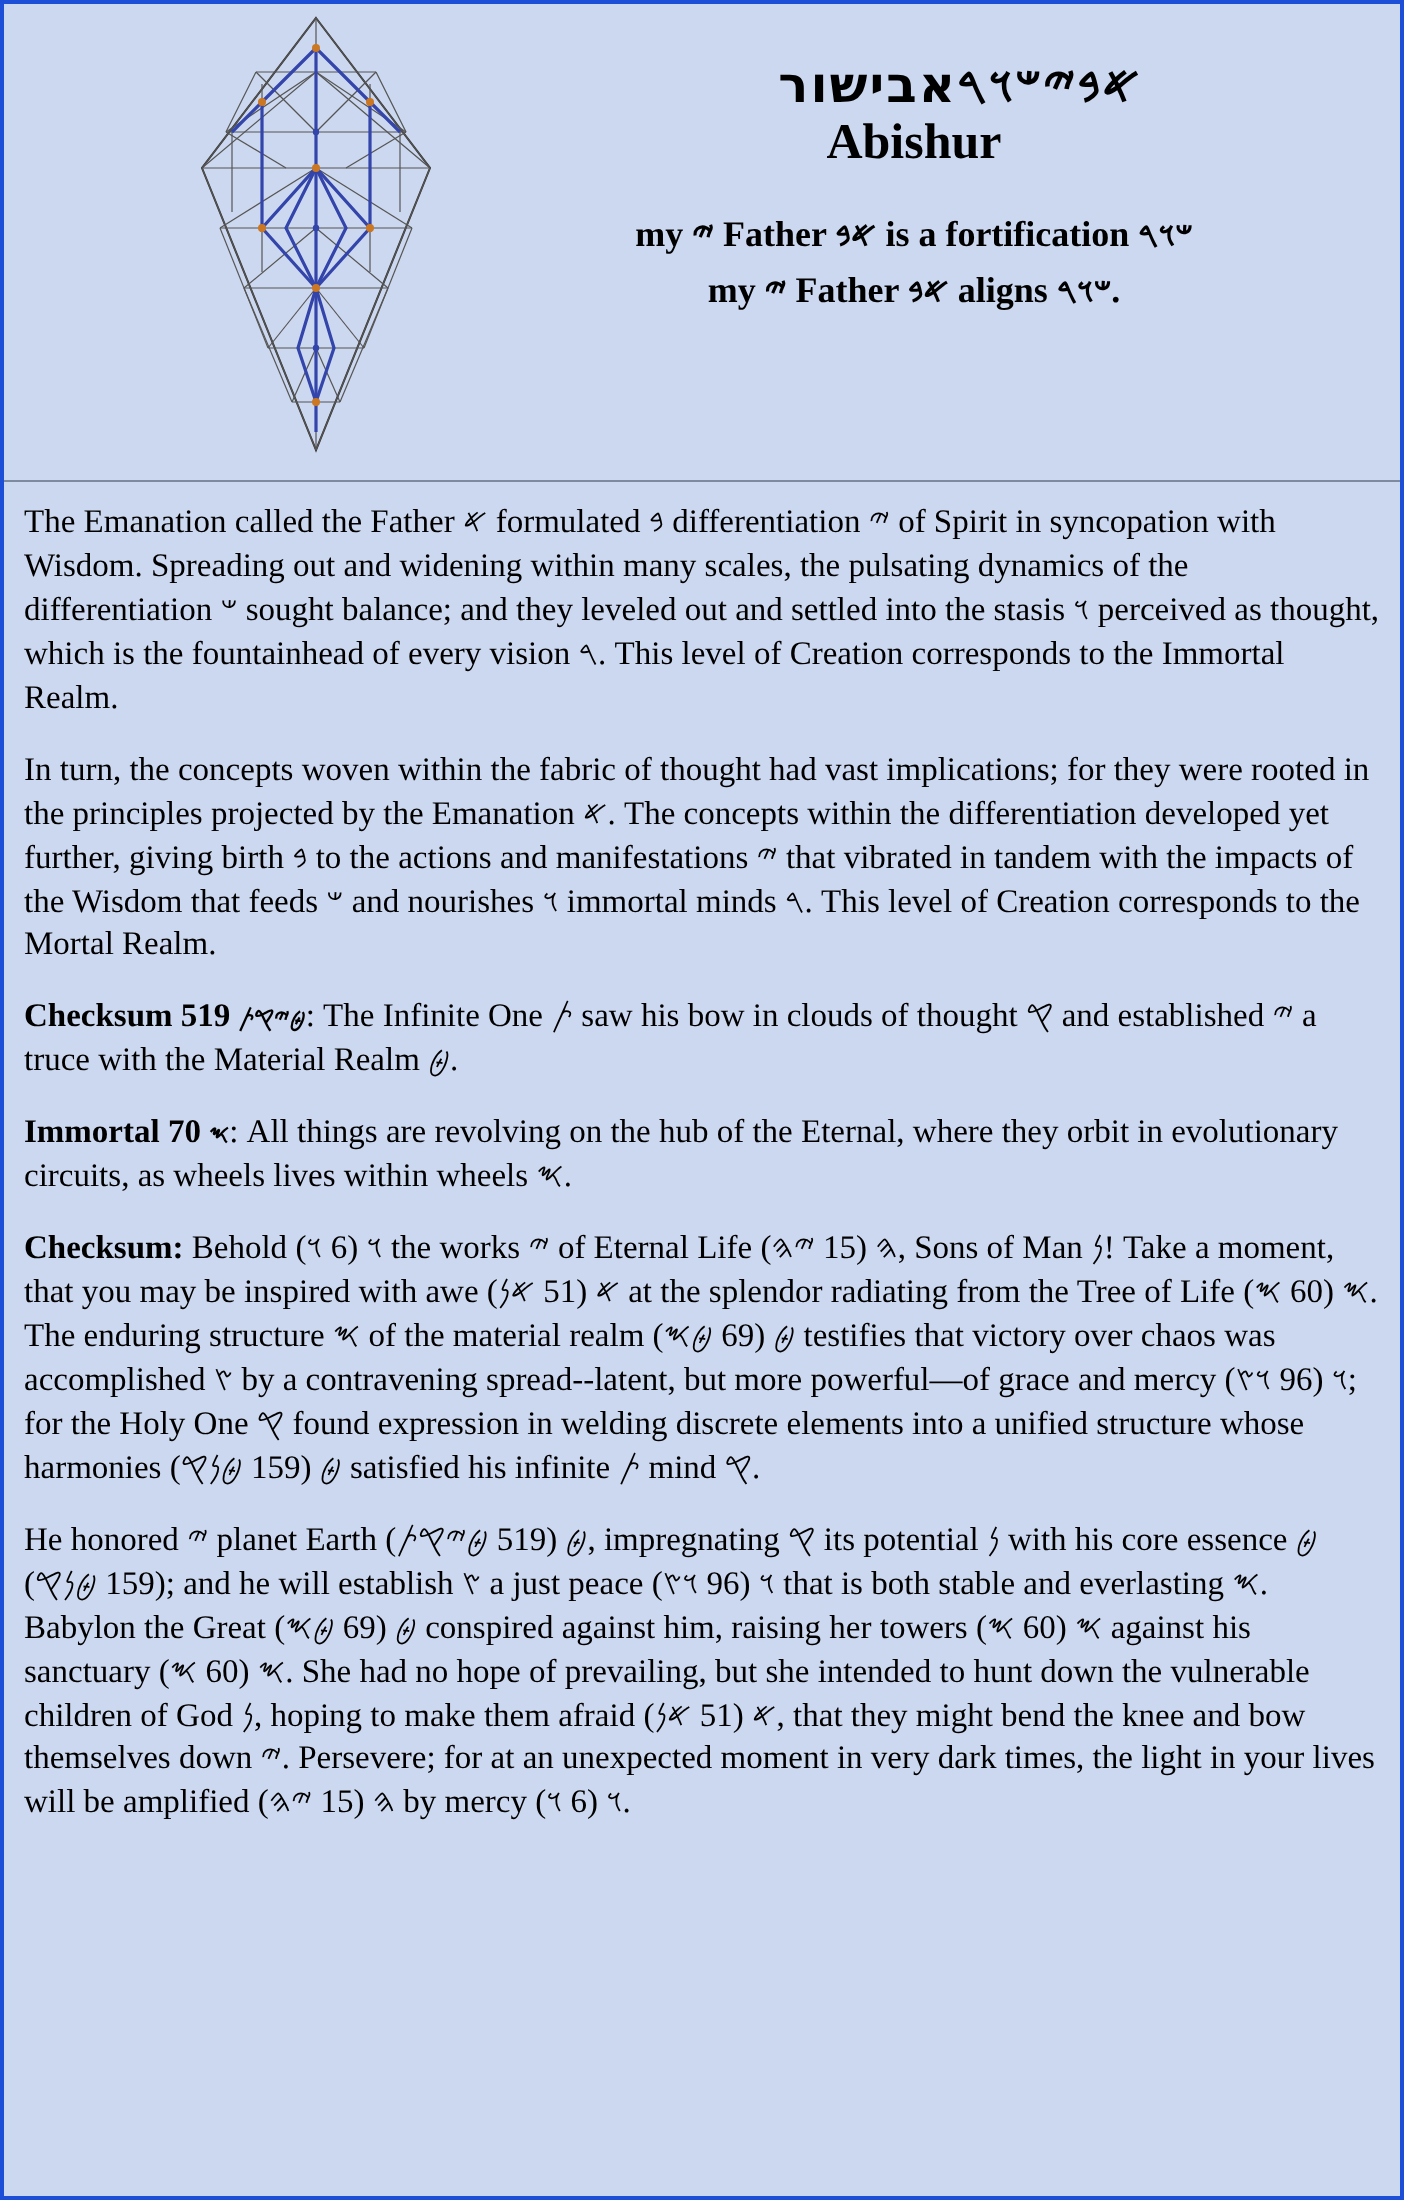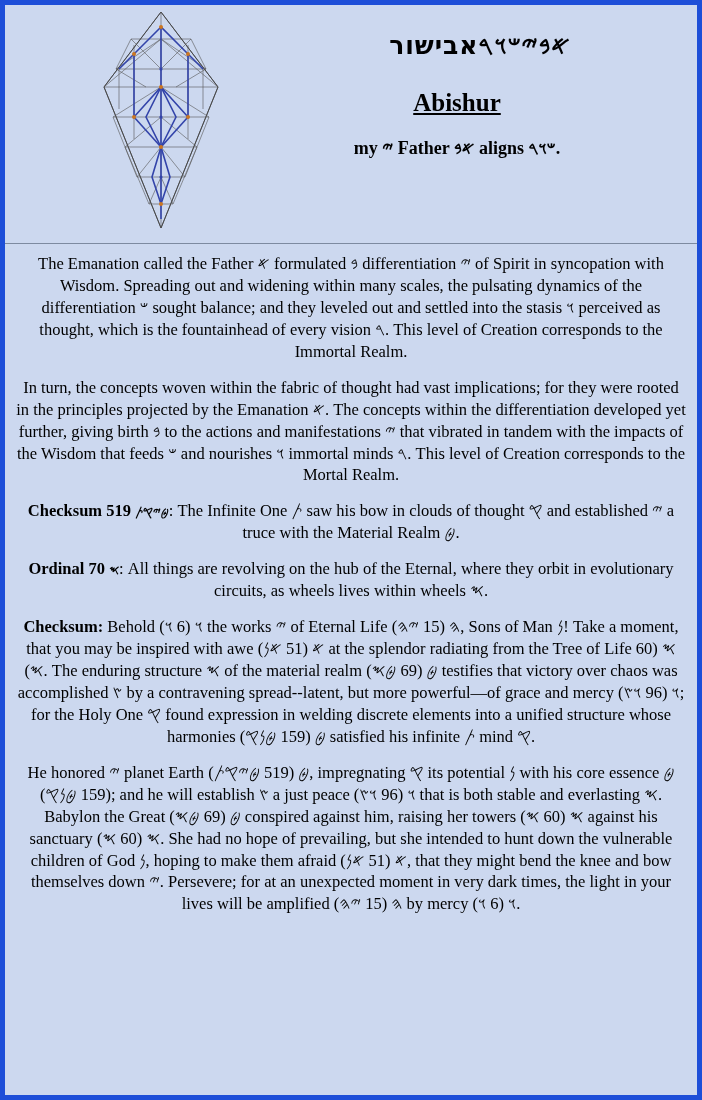--- a/index.html
+++ b/index.html
@@ -12,21 +12,21 @@
     background: #ccd8ef;
     font-family: "Liberation Serif", serif;
     color: #000;
     overflow: hidden;
     position: relative;
   }
   .page {
     width: 702px;
     height: 1100px;
     box-sizing: border-box;
-    border: 5px solid #1d4ed8;
+    border: 2px solid #1d4ed8;
     position: relative;
   }
   
   .header {
     position: relative;
     height: 232px;
   }
   .diagram {
     position: absolute;
     left: 96px;
@@ -52,22 +52,21 @@
     font-size: 25px;
   }
   .title-line .hebrew {
     font-family: "DejaVu Sans", sans-serif;
     font-size: 25px;
     margin-left: 46px;
   }
   .name {
     font-size: 25px;
     font-weight: bold;
-    margin-top: 28px;
-    text-decoration: underline;
+    margin-top: 0;
   }
   .meaning {
     font-size: 18px;
     font-weight: bold;
     margin-top: 18px;
     line-height: 1.55;
   }
   .meaning .g {
     font-family: "DejaVu Sans", sans-serif;
     font-size: 17px;
@@ -84,21 +83,21 @@
   .body {
     position: absolute;
     top: 248px;
     left: 10px;
     right: 10px;
   }
   p {
     margin: 0 0 14px 0;
     font-size: 16.5px;
     line-height: 1.33;
-    text-align: center;
+    text-align: left;
   }
   .g {
     font-family: "DejaVu Sans", sans-serif;
     font-size: 12px;
   }
   .lbl {
     font-weight: bold;
   }
 </style>
 </head>
@@ -184,20 +183,23 @@
       </svg>
     </div>
 
     <div class="header-text">
       <div class="title-line">
         <span class="glyphs">𐤀𐤁𐤉𐤔𐤅𐤓</span><span class="hebrew">אבישור</span>
       </div>
       <div class="name">Abishur</div>
       <div class="meaning">
         <div>
+          <span>my </span><span class="g">𐤉</span><span> Father </span><span class="g">𐤀𐤁</span><span> is a fortification </span><span class="g">𐤔𐤅𐤓</span>
+        </div>
+        <div>
           <span>my </span><span class="g">𐤉</span><span> Father </span><span class="g">𐤀𐤁</span><span> aligns </span><span class="g">𐤔𐤅𐤓</span><span>.</span>
         </div>
       </div>
     </div>
   </div>
 
   <div class="divider"></div>
 
   <div class="body">
 
@@ -205,21 +207,21 @@
 
     <p>In turn, the concepts woven within the fabric of thought had vast implications; for they were rooted in the principles projected by the Emanation 𐤀. The concepts within the differentiation developed yet further, giving birth 𐤁 to the actions and manifestations 𐤉 that vibrated in tandem with the impacts of the Wisdom that feeds 𐤔 and nourishes 𐤅 immortal minds 𐤓. This level of Creation corresponds to the Mortal Realm.</p>
 
     <p>
       <span class="lbl">Checksum</span>
       <span class="lbl">519</span>
       <span class="g lbl">𐤈𐤉𐤒𐤕</span><span>: The Infinite One 𐤕 saw his bow in clouds of thought 𐤒 and established 𐤉 a truce with the Material Realm 𐤈.</span>
     </p>
 
     <p>
-      <span class="lbl">Ordinal</span>
+      <span class="lbl">Immortal</span>
       <span class="lbl">70</span>
       <span class="g lbl">𐤎</span><span>: All things are revolving on the hub of the Eternal, where they orbit in evolutionary circuits, as wheels lives within wheels 𐤎.</span>
     </p>
 
     <p>
       <span class="lbl">Checksum:</span><span> Behold 𐤅 (6 𐤅) the works 𐤉 of Eternal Life 𐤄 (15 𐤉𐤄), Sons of Man 𐤍! Take a moment, that you may be inspired with awe 𐤀 (51 𐤀𐤍) at the splendor radiating from the Tree of Life 𐤎 (60 𐤎). The enduring structure 𐤎 of the material realm 𐤈 (69 𐤈𐤎) testifies that victory over chaos was accomplished 𐤑 by a contravening spread--latent, but more powerful—of grace and mercy 𐤅 (96 𐤅𐤑); for the Holy One 𐤒 found expression in welding discrete elements into a unified structure whose harmonies 𐤈 (159 𐤈𐤍𐤒) satisfied his infinite 𐤕 mind 𐤒.</span>
     </p>
 
     <p>He honored 𐤉 planet Earth 𐤈 (519 𐤈𐤉𐤒𐤕), impregnating 𐤒 its potential 𐤍 with his core essence 𐤈 (159 𐤈𐤍𐤒); and he will establish 𐤑 a just peace 𐤅 (96 𐤅𐤑) that is both stable and everlasting 𐤎. Babylon the Great 𐤈 (69 𐤈𐤎) conspired against him, raising her towers 𐤎 (60 𐤎) against his sanctuary 𐤎 (60 𐤎). She had no hope of prevailing, but she intended to hunt down the vulnerable children of God 𐤍, hoping to make them afraid 𐤀 (51 𐤀𐤍), that they might bend the knee and bow themselves down 𐤉. Persevere; for at an unexpected moment in very dark times, the light in your lives will be amplified 𐤄 (15 𐤉𐤄) by mercy 𐤅 (6 𐤅).</p>
 

